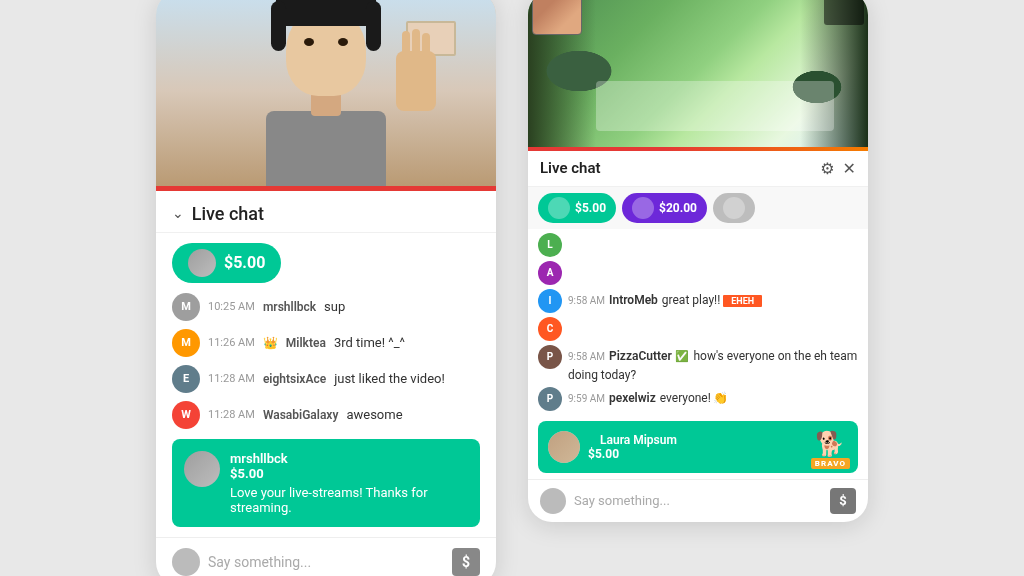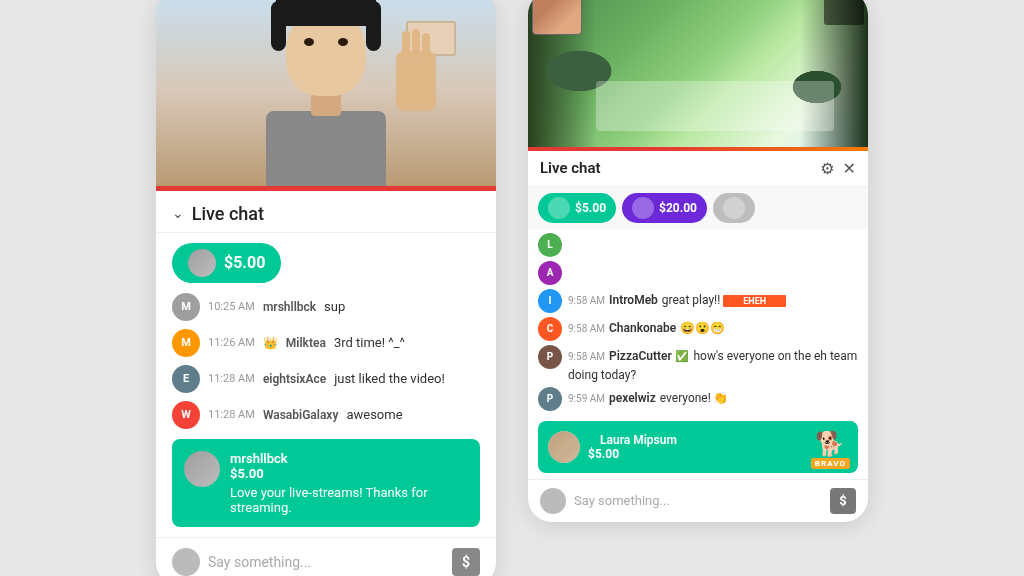--- a/index.html
+++ b/index.html
@@ -561,31 +561,26 @@
       <div class="right-msg">
         <div class="avatar-colored" style="background:#9c27b0; width:24px; height:24px; font-size:10px;">A</div>
       </div>
 
       <div class="right-msg">
         <div class="avatar-colored" style="background:#2196f3; width:24px; height:24px; font-size:10px;">I</div>
         <div class="right-msg-content">
           <span class="right-msg-time">9:58 AM</span>
           <span class="right-msg-user">IntroMeb</span>
           <span class="right-msg-text"> great play!! </span>
-          <span style="background:#ff5722; color:#fff; font-size:9px; padding:1px 20px; border-radius:1px; font-weight:700;">EHEH</span>
+          <span style="background:#ff5722; color:#fff; font-size:9px; padding:1px 8px; border-radius:1px; font-weight:700;">EHEH</span>
         </div>
       </div>
 
       <div class="right-msg">
         <div class="avatar-colored" style="background:#ff5722; width:24px; height:24px; font-size:10px;">C</div>
-        <div class="right-msg-content">
-          <span class="right-msg-time">9:58 AM</span>
-          <span class="right-msg-user">Chankonabe</span>
-          <span style="font-size:12px;">😄😮😁</span>
-        </div>
       </div>
 
       <div class="right-msg">
         <div class="avatar-colored" style="background:#795548; width:24px; height:24px; font-size:10px;">P</div>
         <div class="right-msg-content">
           <span class="right-msg-time">9:58 AM</span>
           <span class="right-msg-user">PizzaCutter</span>
           <span class="verified-badge"> ✅</span>
           <span class="right-msg-text">how's everyone on the eh team doing today?</span>
         </div>

